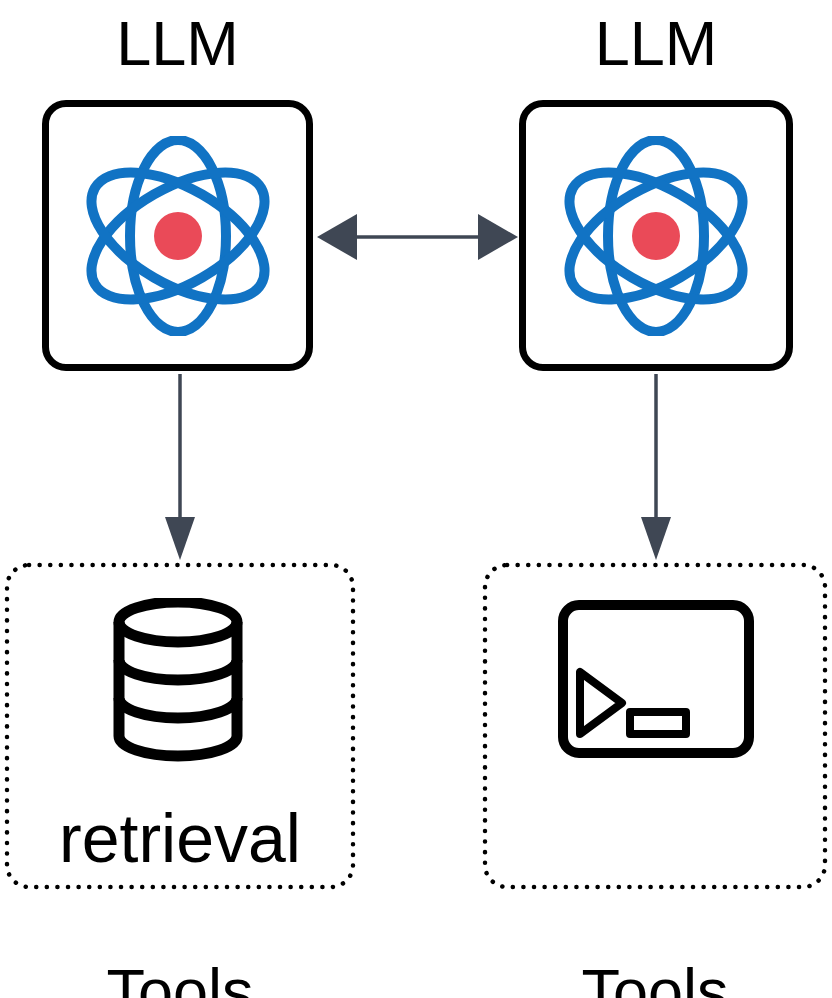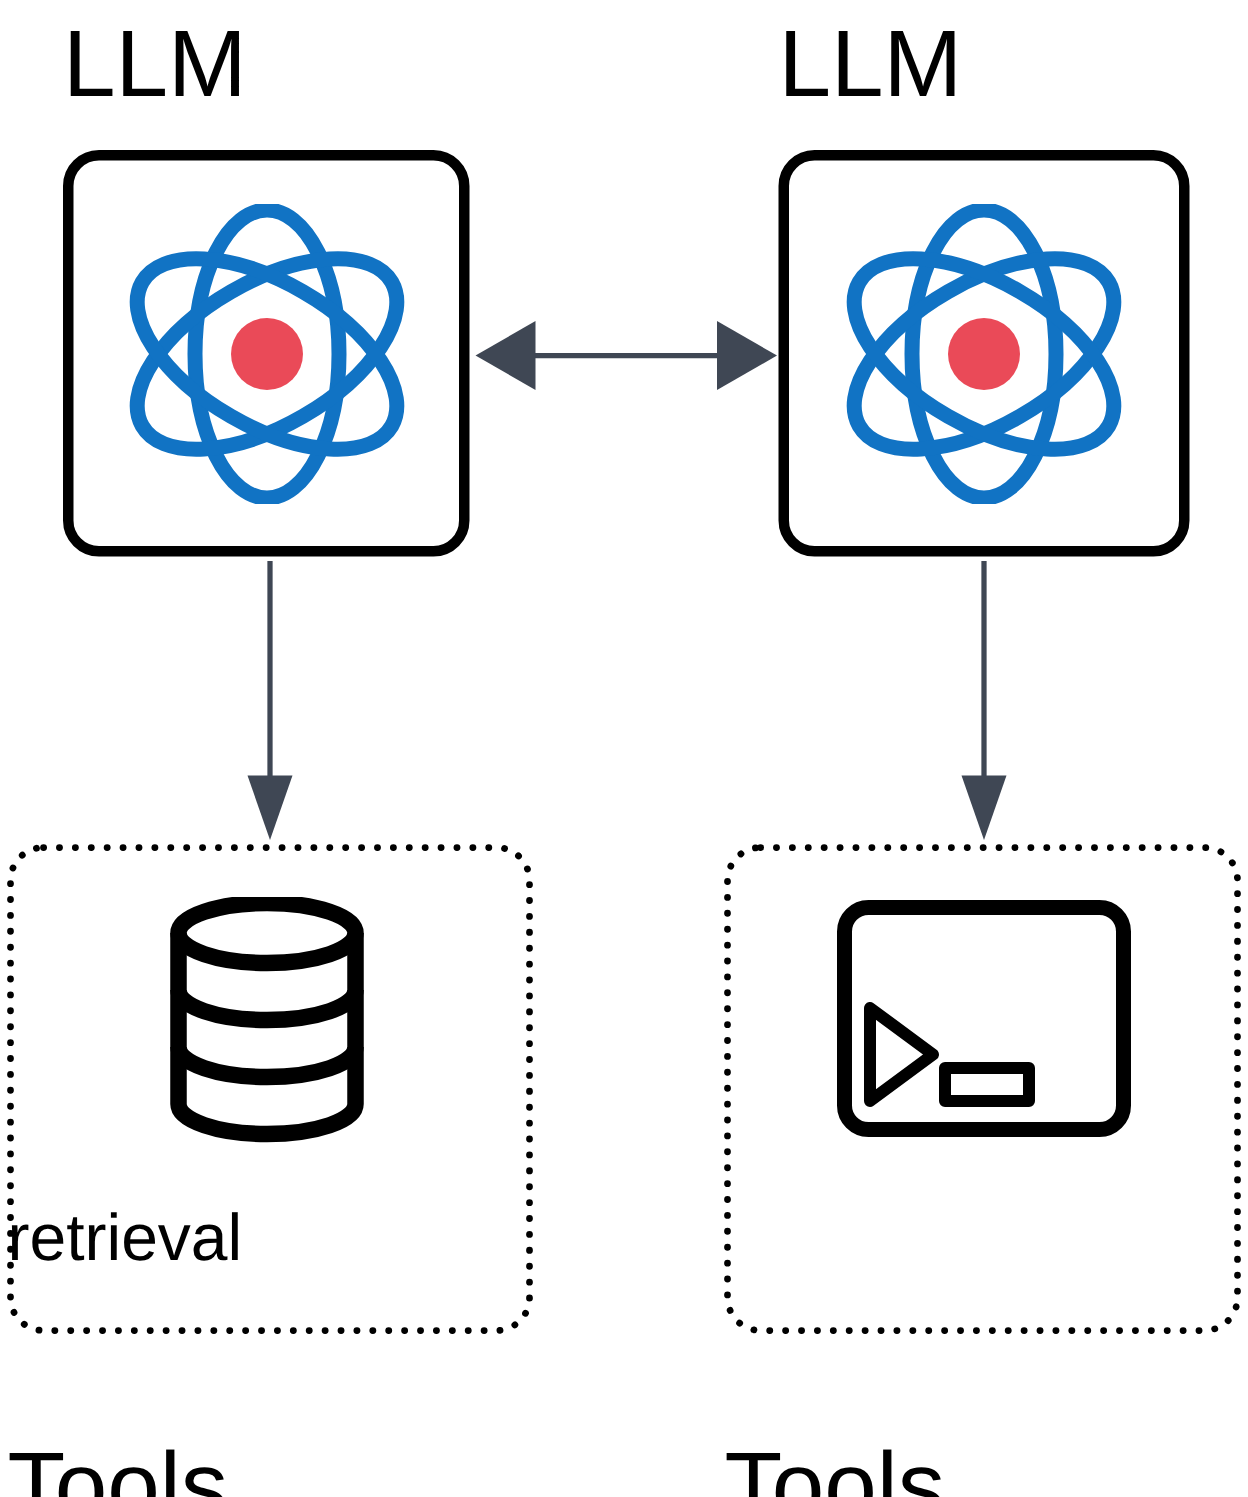--- a/index.html
+++ b/index.html
@@ -2,24 +2,24 @@
 <html style="--atom_blue: #1173C4; --nucleus_red: #EA4A58; --arrow_gray: #3F4754; --line_black: #000000;"><head>
 <meta charset="utf-8">
 <style>
   html,body{margin:0;padding:0;background:#fff;}
   .canvas{
     position:relative;width:832px;height:998px;background:#ffffff;
     font-family:"Liberation Sans",sans-serif;color:#000;overflow:hidden;
   }
   .abs{position:absolute;}
   .label{
-    text-align:left;line-height:1;color:#000;white-space:nowrap;
+    text-align:center;line-height:1;color:#000;white-space:nowrap;
   }
   .label-llm{font-size:63px;font-weight:400;top:12px;}
-  .label-tool{font-size:44px;font-weight:400;top:804px;}
+  .label-tool{font-size:68px;font-weight:400;top:804px;}
   .label-tools{font-size:63px;font-weight:400;top:916px;margin-top:44px;}
   .agent-box{
     top:100px;height:257px;border:7px solid #000;border-radius:24px;
     display:flex;align-items:center;justify-content:center;background:#fff;
   }
   .atom-ellipse{stroke:var(--atom_blue);stroke-width:10;fill:none;}
   .nucleus{fill:var(--nucleus_red);}
   .arrow-line{stroke:var(--arrow_gray);fill:none;}
   .arrow-head{fill:var(--arrow_gray);stroke:none;}
   .dotted-box{

